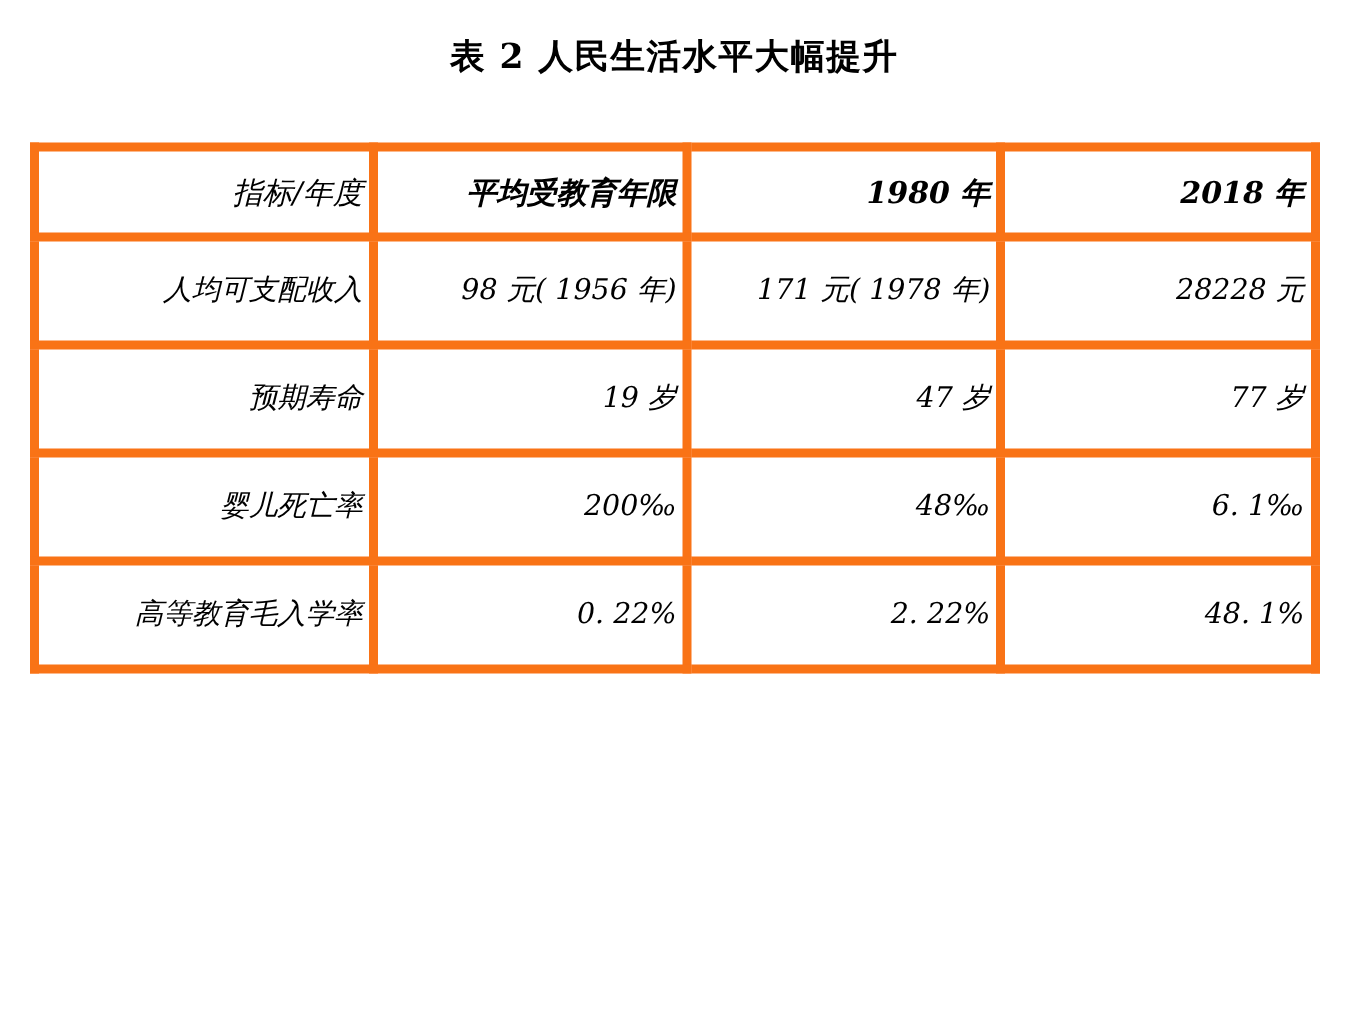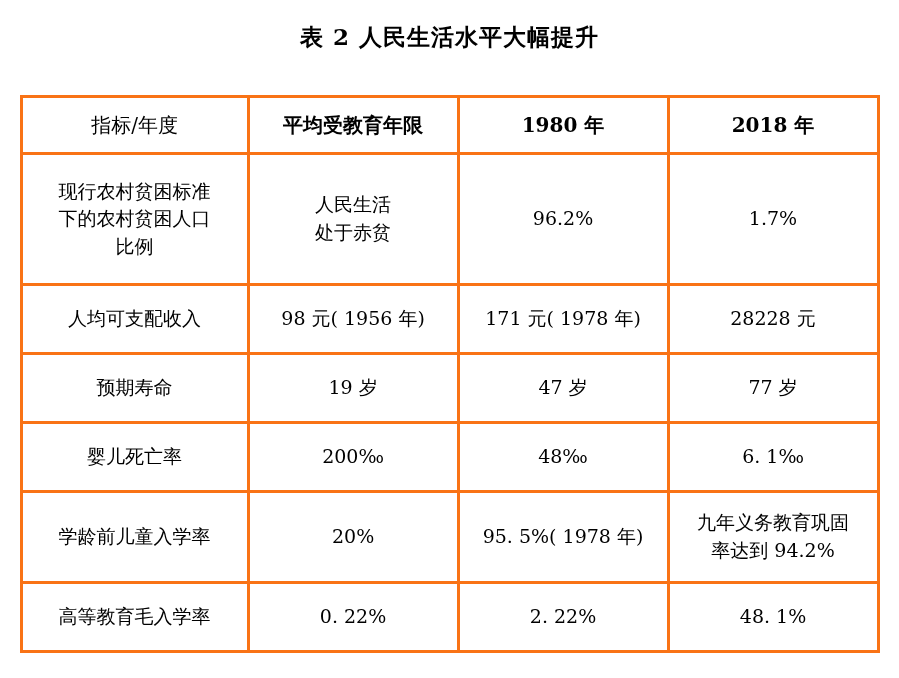--- a/index.html
+++ b/index.html
@@ -33,28 +33,29 @@
   .table-wrap {
     margin: 42px auto 0 auto;
     width: 860px;
   }
   table.stat {
     border-collapse: collapse;
     width: 100%;
     table-layout: fixed;
   }
   table.stat td, table.stat th {
-    border: 3px solid #f97316;
-    text-align: center;
+    border: 6px solid #f97316;
+    text-align: right;
     vertical-align: middle;
     font-size: 19px;
     font-weight: normal;
     padding: 6px 4px;
     line-height: 1.45;
     font-family: "DejaVu Serif", "Liberation Serif", serif;
+    font-style: italic;
   }
   table.stat thead th {
     font-size: 20px;
     font-weight: bold;
     height: 44px;
     padding: 5px 4px;
   }
   table.stat thead th.first-col {
     font-weight: normal;
   }
@@ -86,54 +87,38 @@
       </colgroup>
       <thead>
         <tr>
           <th class="first-col">指标/年度</th>
           <th>平均受教育年限</th>
           <th>1980 年</th>
           <th>2018 年</th>
         </tr>
       </thead>
       <tbody>
-        <tr class="row-tall">
-          <td class="cell-multiline">现行农村贫困标准
-下的农村贫困人口
-比例</td>
-          <td class="cell-multiline">人民生活
-处于赤贫</td>
-          <td class="cell-multiline">96.2%</td>
-          <td class="cell-multiline">1.7%</td>
-        </tr>
         <tr class="row-mid">
           <td class="cell-multiline">人均可支配收入</td>
           <td class="cell-multiline">98 元( 1956 年)</td>
           <td class="cell-multiline">171 元( 1978 年)</td>
           <td class="cell-multiline">28228 元</td>
         </tr>
         <tr class="row-mid">
           <td class="cell-multiline">预期寿命</td>
           <td class="cell-multiline">19 岁</td>
           <td class="cell-multiline">47 岁</td>
           <td class="cell-multiline">77 岁</td>
         </tr>
         <tr class="row-mid">
           <td class="cell-multiline">婴儿死亡率</td>
           <td class="cell-multiline">200‰</td>
           <td class="cell-multiline">48‰</td>
           <td class="cell-multiline">6. 1‰</td>
         </tr>
-        <tr class="row-two">
-          <td class="cell-multiline">学龄前儿童入学率</td>
-          <td class="cell-multiline">20%</td>
-          <td class="cell-multiline">95. 5%( 1978 年)</td>
-          <td class="cell-multiline">九年义务教育巩固
-率达到 94.2%</td>
-        </tr>
         <tr class="row-mid">
           <td class="cell-multiline">高等教育毛入学率</td>
           <td class="cell-multiline">0. 22%</td>
           <td class="cell-multiline">2. 22%</td>
           <td class="cell-multiline">48. 1%</td>
         </tr>
       </tbody>
     </table>
   </div>
 

